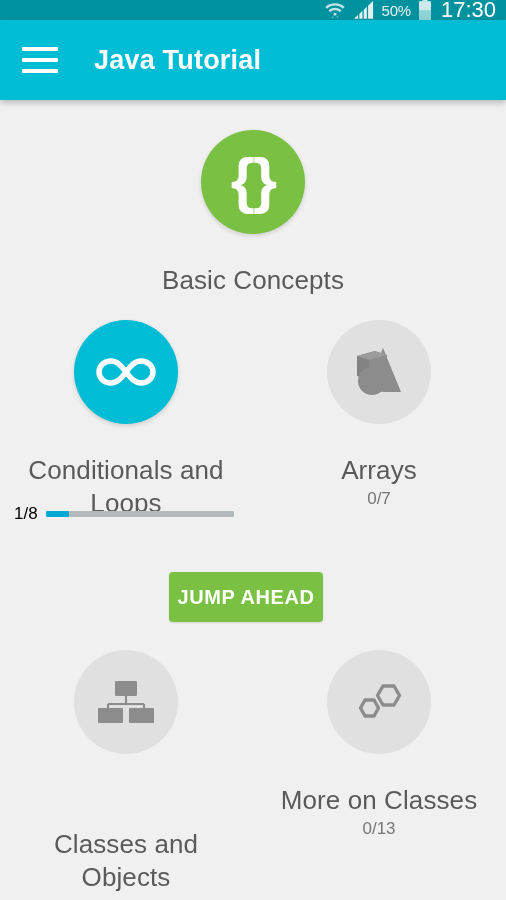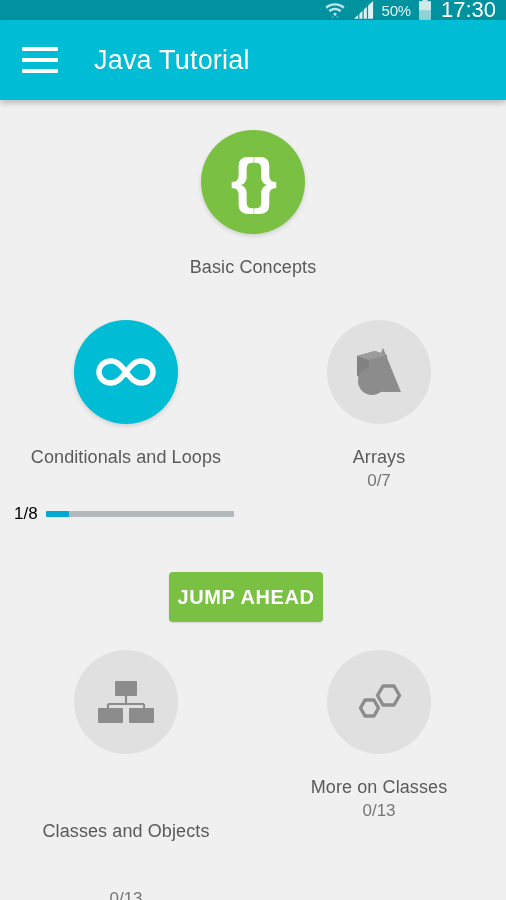--- a/index.html
+++ b/index.html
@@ -66,21 +66,21 @@
     display: block;
     height: 4px;
     width: 36px;
     background: #ffffff;
     border-radius: 1px;
   }
   .app-title {
     margin-left: 36px;
     color: #ffffff;
     font-size: 27px;
-    font-weight: normal;
+    font-weight: bold;
     letter-spacing: 0.2px;
     white-space: nowrap;
   }
 
   
   .content {
     position: relative;
     height: 788px;
     background: #f0f0f0;
   }
@@ -106,22 +106,22 @@
     display: flex;
     align-items: center;
     justify-content: center;
     position: relative;
   }
   .circle.green  { background: #7ac143; box-shadow: 0 2px 4px rgba(0,0,0,0.14); }
   .circle.cyan   { background: #00bcd4; box-shadow: 0 2px 4px rgba(0,0,0,0.14); }
   .circle.locked { background: #e0e0e0; }
 
   .tile-label {
-    margin-top: 22px;
-    font-size: 18px;
+    margin-top: 30px;
+    font-size: 26px;
     color: #5a5a5a;
     text-align: center;
     line-height: 1.27;
     width: 220px;
     letter-spacing: 0.1px;
   }
   .tile-progress-text {
     margin-top: 2px;
     font-size: 17px;
     color: #767676;

